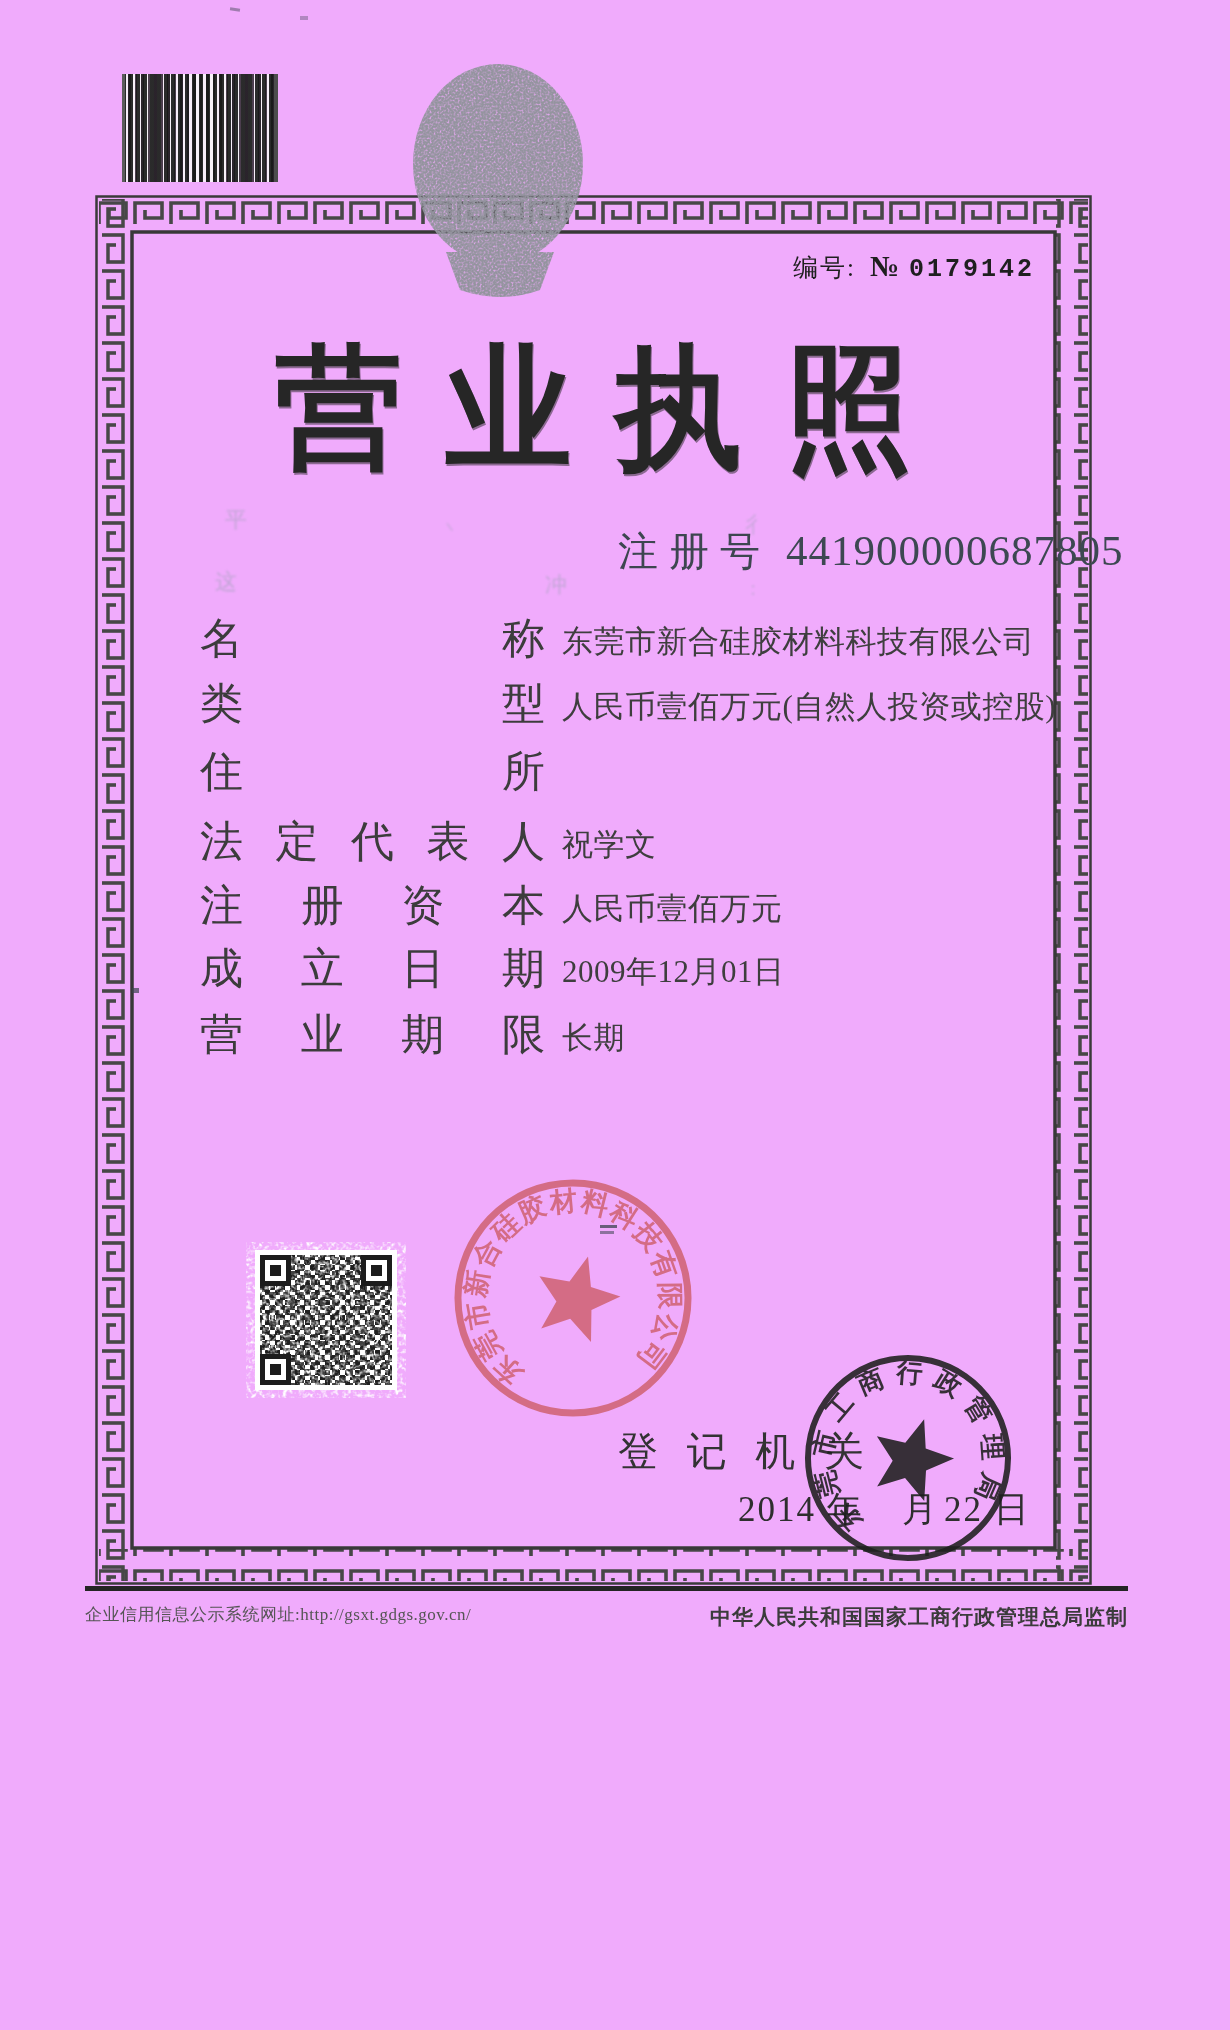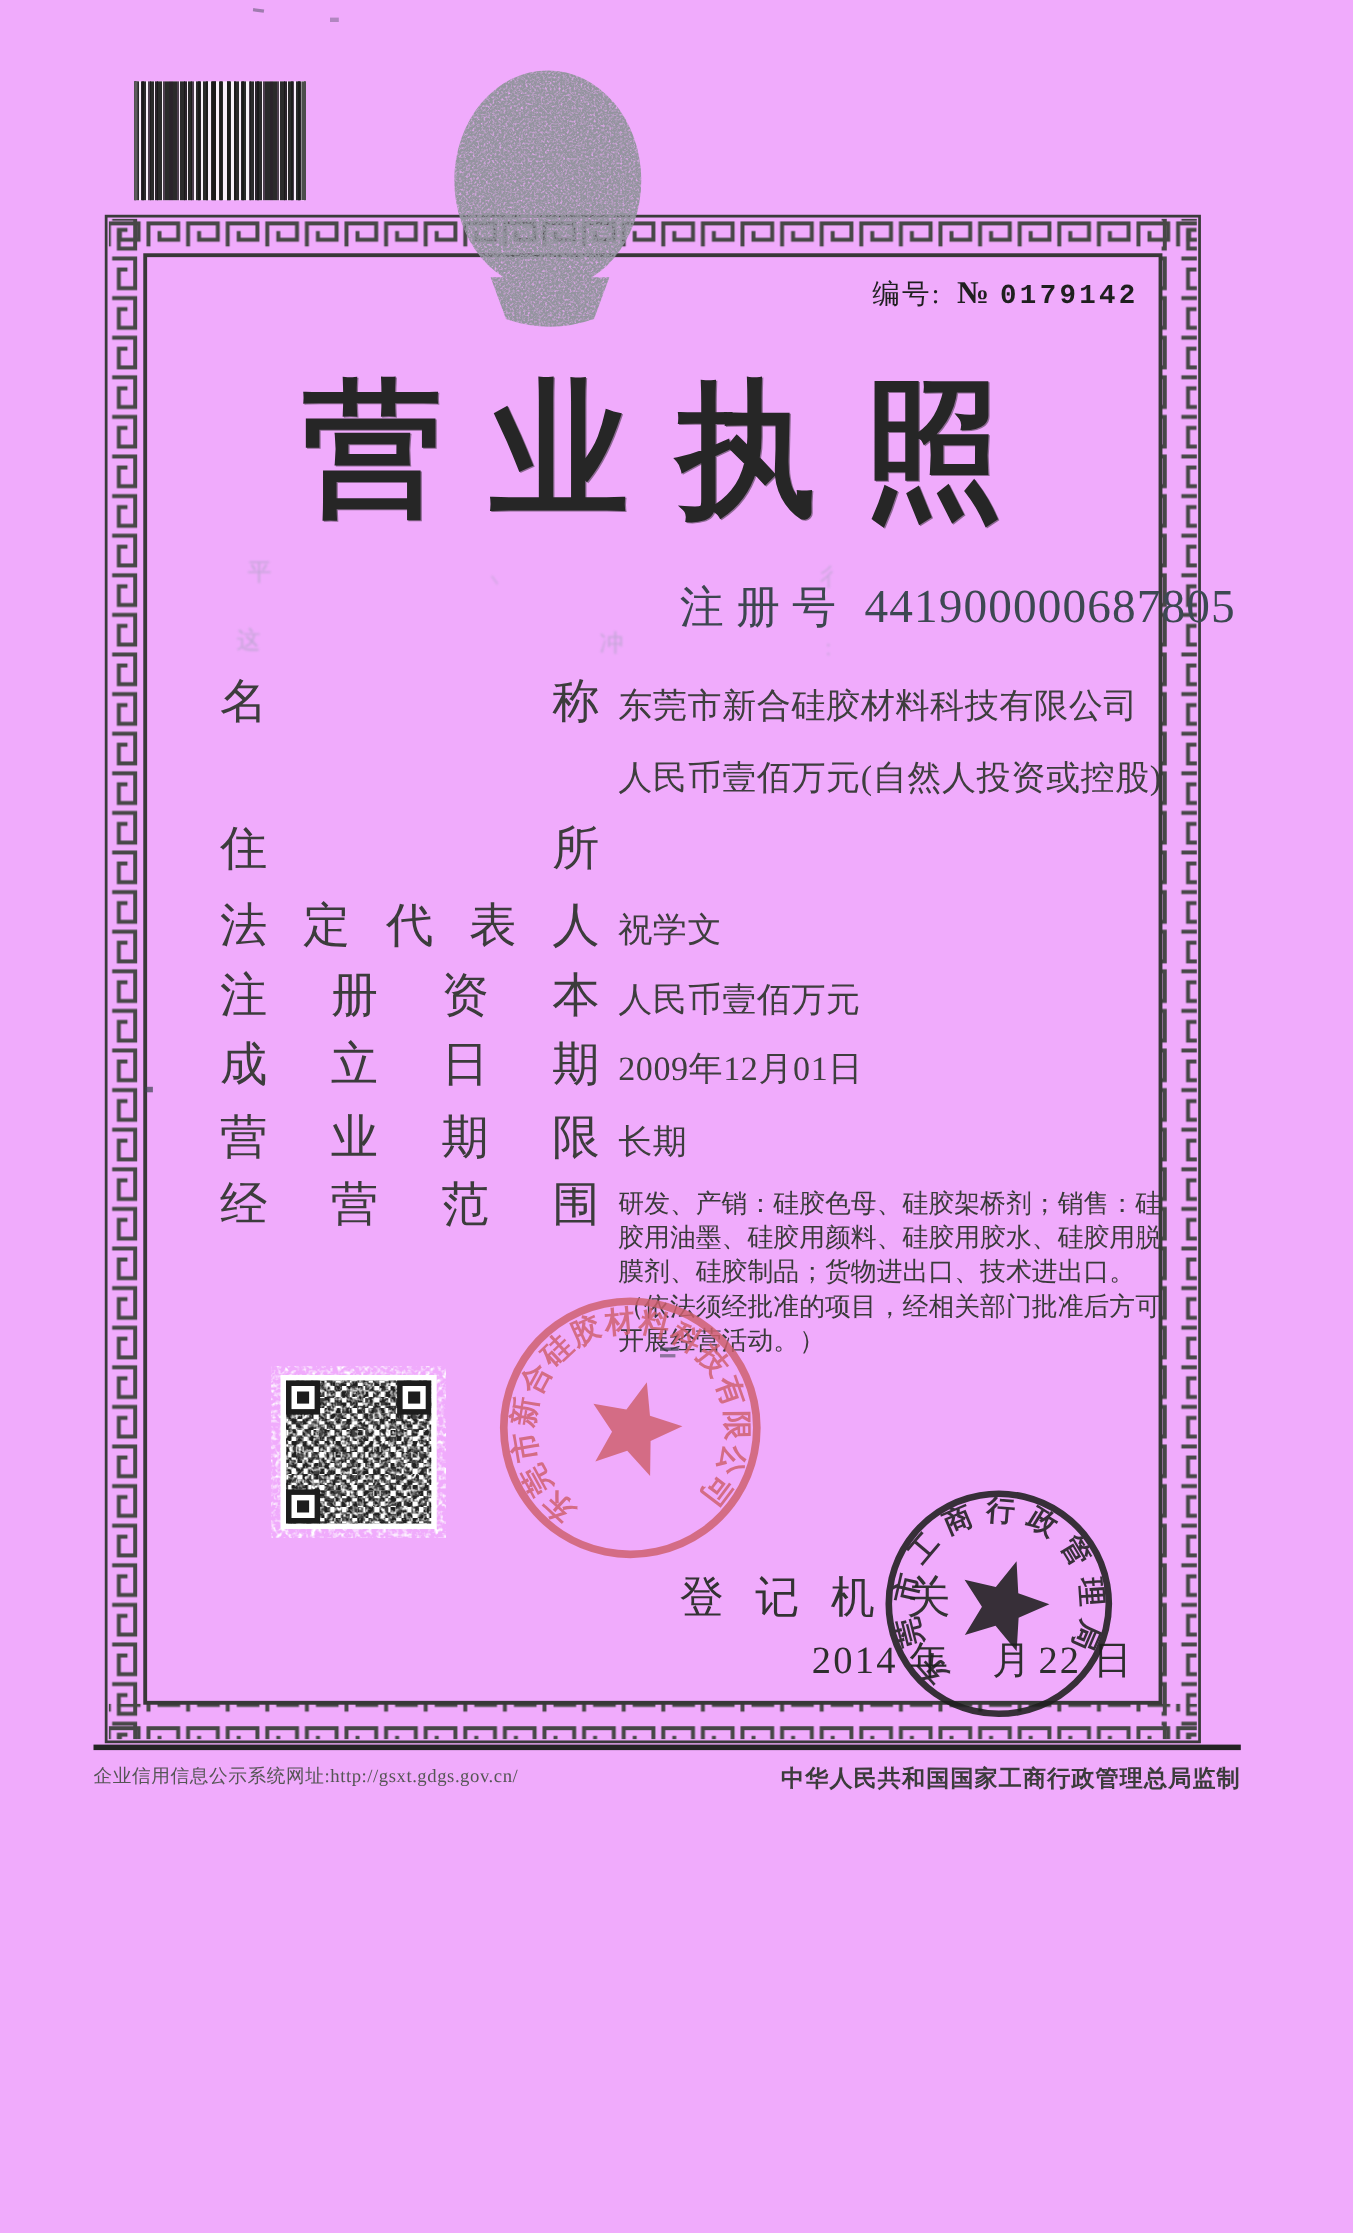--- a/index.html
+++ b/index.html
@@ -132,44 +132,41 @@
   <div class="abs regno">
     <span class="lbl">注册号</span>
     <span class="val">441900000687805</span>
   </div>
 
   <div class="abs row" style="top:615px;">
     <div class="lbl">名称</div>
     <div class="val">东莞市新合硅胶材料科技有限公司</div>
   </div>
   <div class="abs row" style="top:680px;">
+    <div class="lbl">类型</div>
     <div class="val">人民币壹佰万元(自然人投资或控股)</div>
   </div>
   <div class="abs row" style="top:748px;">
     <div class="lbl">住所</div>
   </div>
   <div class="abs row" style="top:818px;">
     <div class="lbl">法定代表人</div>
     <div class="val">祝学文</div>
   </div>
   <div class="abs row" style="top:882px;">
     <div class="lbl">注册资本</div>
     <div class="val">人民币壹佰万元</div>
   </div>
   <div class="abs row" style="top:945px;">
     <div class="lbl">成立日期</div>
     <div class="val">2009年12月01日</div>
   </div>
   <div class="abs row" style="top:1011px;">
     <div class="lbl">营业期限</div>
     <div class="val">长期</div>
-  </div>
-  <div class="abs row" style="top:1072px;height:170px;">
-    <div class="lbl">经营范围</div>
-    <div class="val scope">研发、产销：硅胶色母、硅胶架桥剂；销售：硅胶用油墨、硅胶用颜料、硅胶用胶水、硅胶用脱膜剂、硅胶制品；货物进出口、技术进出口。（依法须经批准的项目，经相关部门批准后方可开展经营活动。）</div>
   </div>
 
   <div class="mark" style="left:132px;top:988px;width:7px;height:5px;opacity:.7;"></div>
   <div class="mark" style="left:600px;top:1225px;width:17px;height:3px;opacity:.75;"></div>
   <div class="mark" style="left:600px;top:1231px;width:14px;height:3px;opacity:.55;"></div>
 
   <svg class="abs" style="left:255px;top:1250px;" width="142" height="140">
     <defs>
       <pattern id="q1" width="10" height="10" patternUnits="userSpaceOnUse">
         <rect width="5" height="5" fill="#202020"></rect>

